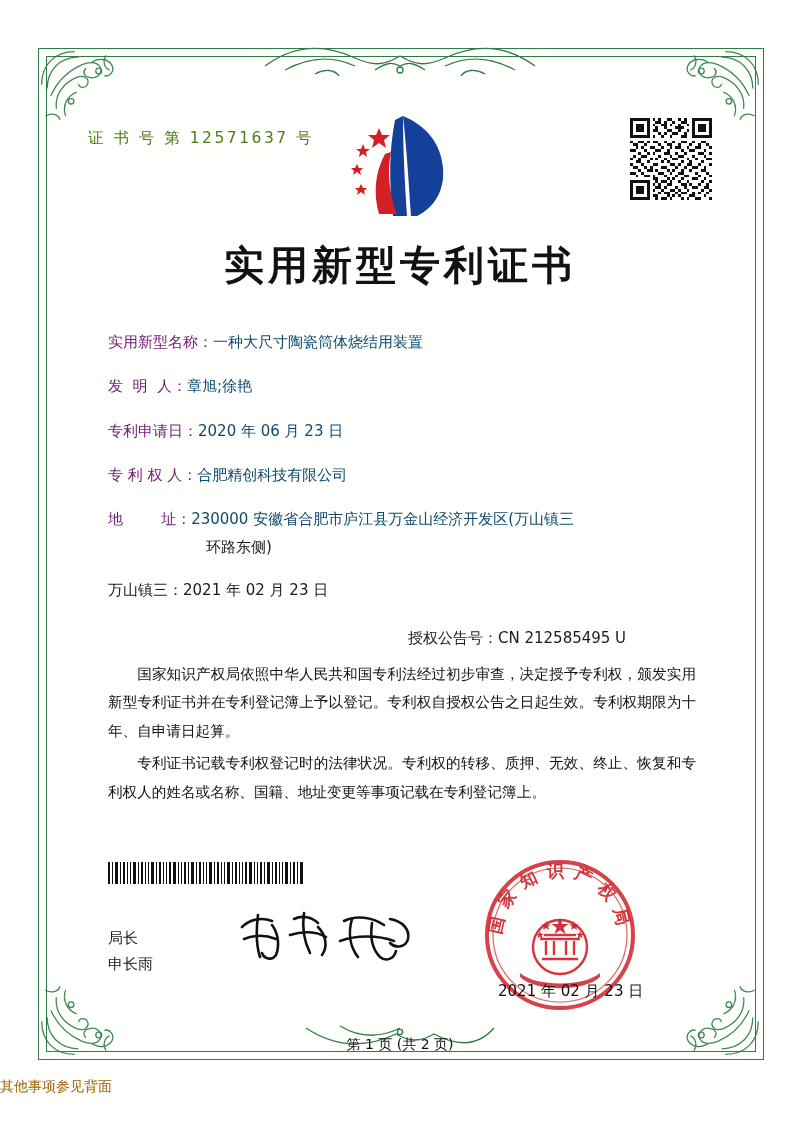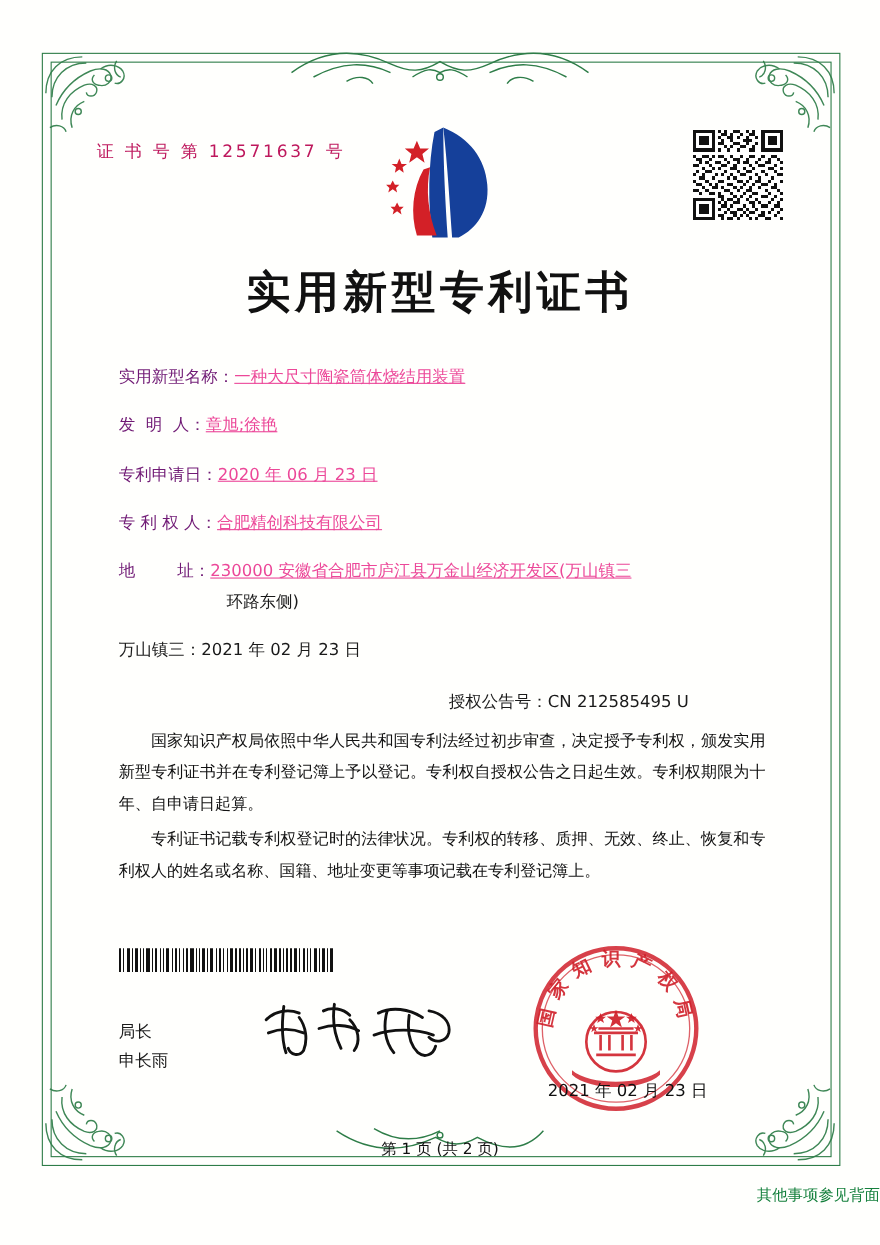--- a/index.html
+++ b/index.html
@@ -66,21 +66,21 @@
     height: 36px;
   }
 
   
   .cert-no {
     position: absolute;
     left: 88px;
     top: 128px;
     font-size: 15.5px;
     letter-spacing: 2.5px;
-    color: #be185d;
+    color: #4d7c0f;
     font-family: "DejaVu Sans", sans-serif;
     text-align: center;
   }
 
   .logo {
     position: absolute;
     left: 345px;
     top: 110px;
     width: 118px;
     height: 112px;
@@ -123,22 +123,21 @@
     font-family: "DejaVu Sans", sans-serif;
     line-height: 1.45;
   }
   .field .lbl {
     white-space: pre;
     flex: 0 0 auto;
     color: #701a75;
   }
   .field .val {
     flex: 1 1 auto;
-    color: #ec4899;
-    text-decoration: underline;
+    color: #0c4a6e;
   }
   .field.inline2 { display: block; }
   .field.inline2 .row1 { display: flex; }
   .field.inline2 .row2 { margin-left: 98px; margin-top: 6px; }
 
   .pubrow {
     display: flex;
     margin-bottom: 18px;
     font-size: 15px;
     font-family: "DejaVu Sans", sans-serif;
@@ -213,24 +212,24 @@
     top: 1036px;
     text-align: center;
     font-size: 14px;
     font-family: "DejaVu Sans", sans-serif;
     color: #111;
   }
   .footnote {
     position: absolute;
     left: 0; right: 0;
     top: 1078px;
-    text-align: right;
+    text-align: left;
     font-size: 14px;
     font-family: "DejaVu Sans", sans-serif;
-    color: #15803d;
+    color: #a16207;
   }
 </style>
 </head>
 <body>
 
 <div class="page">
 
   <div class="border-outer"></div>
   <div class="border-inner"></div>
 

